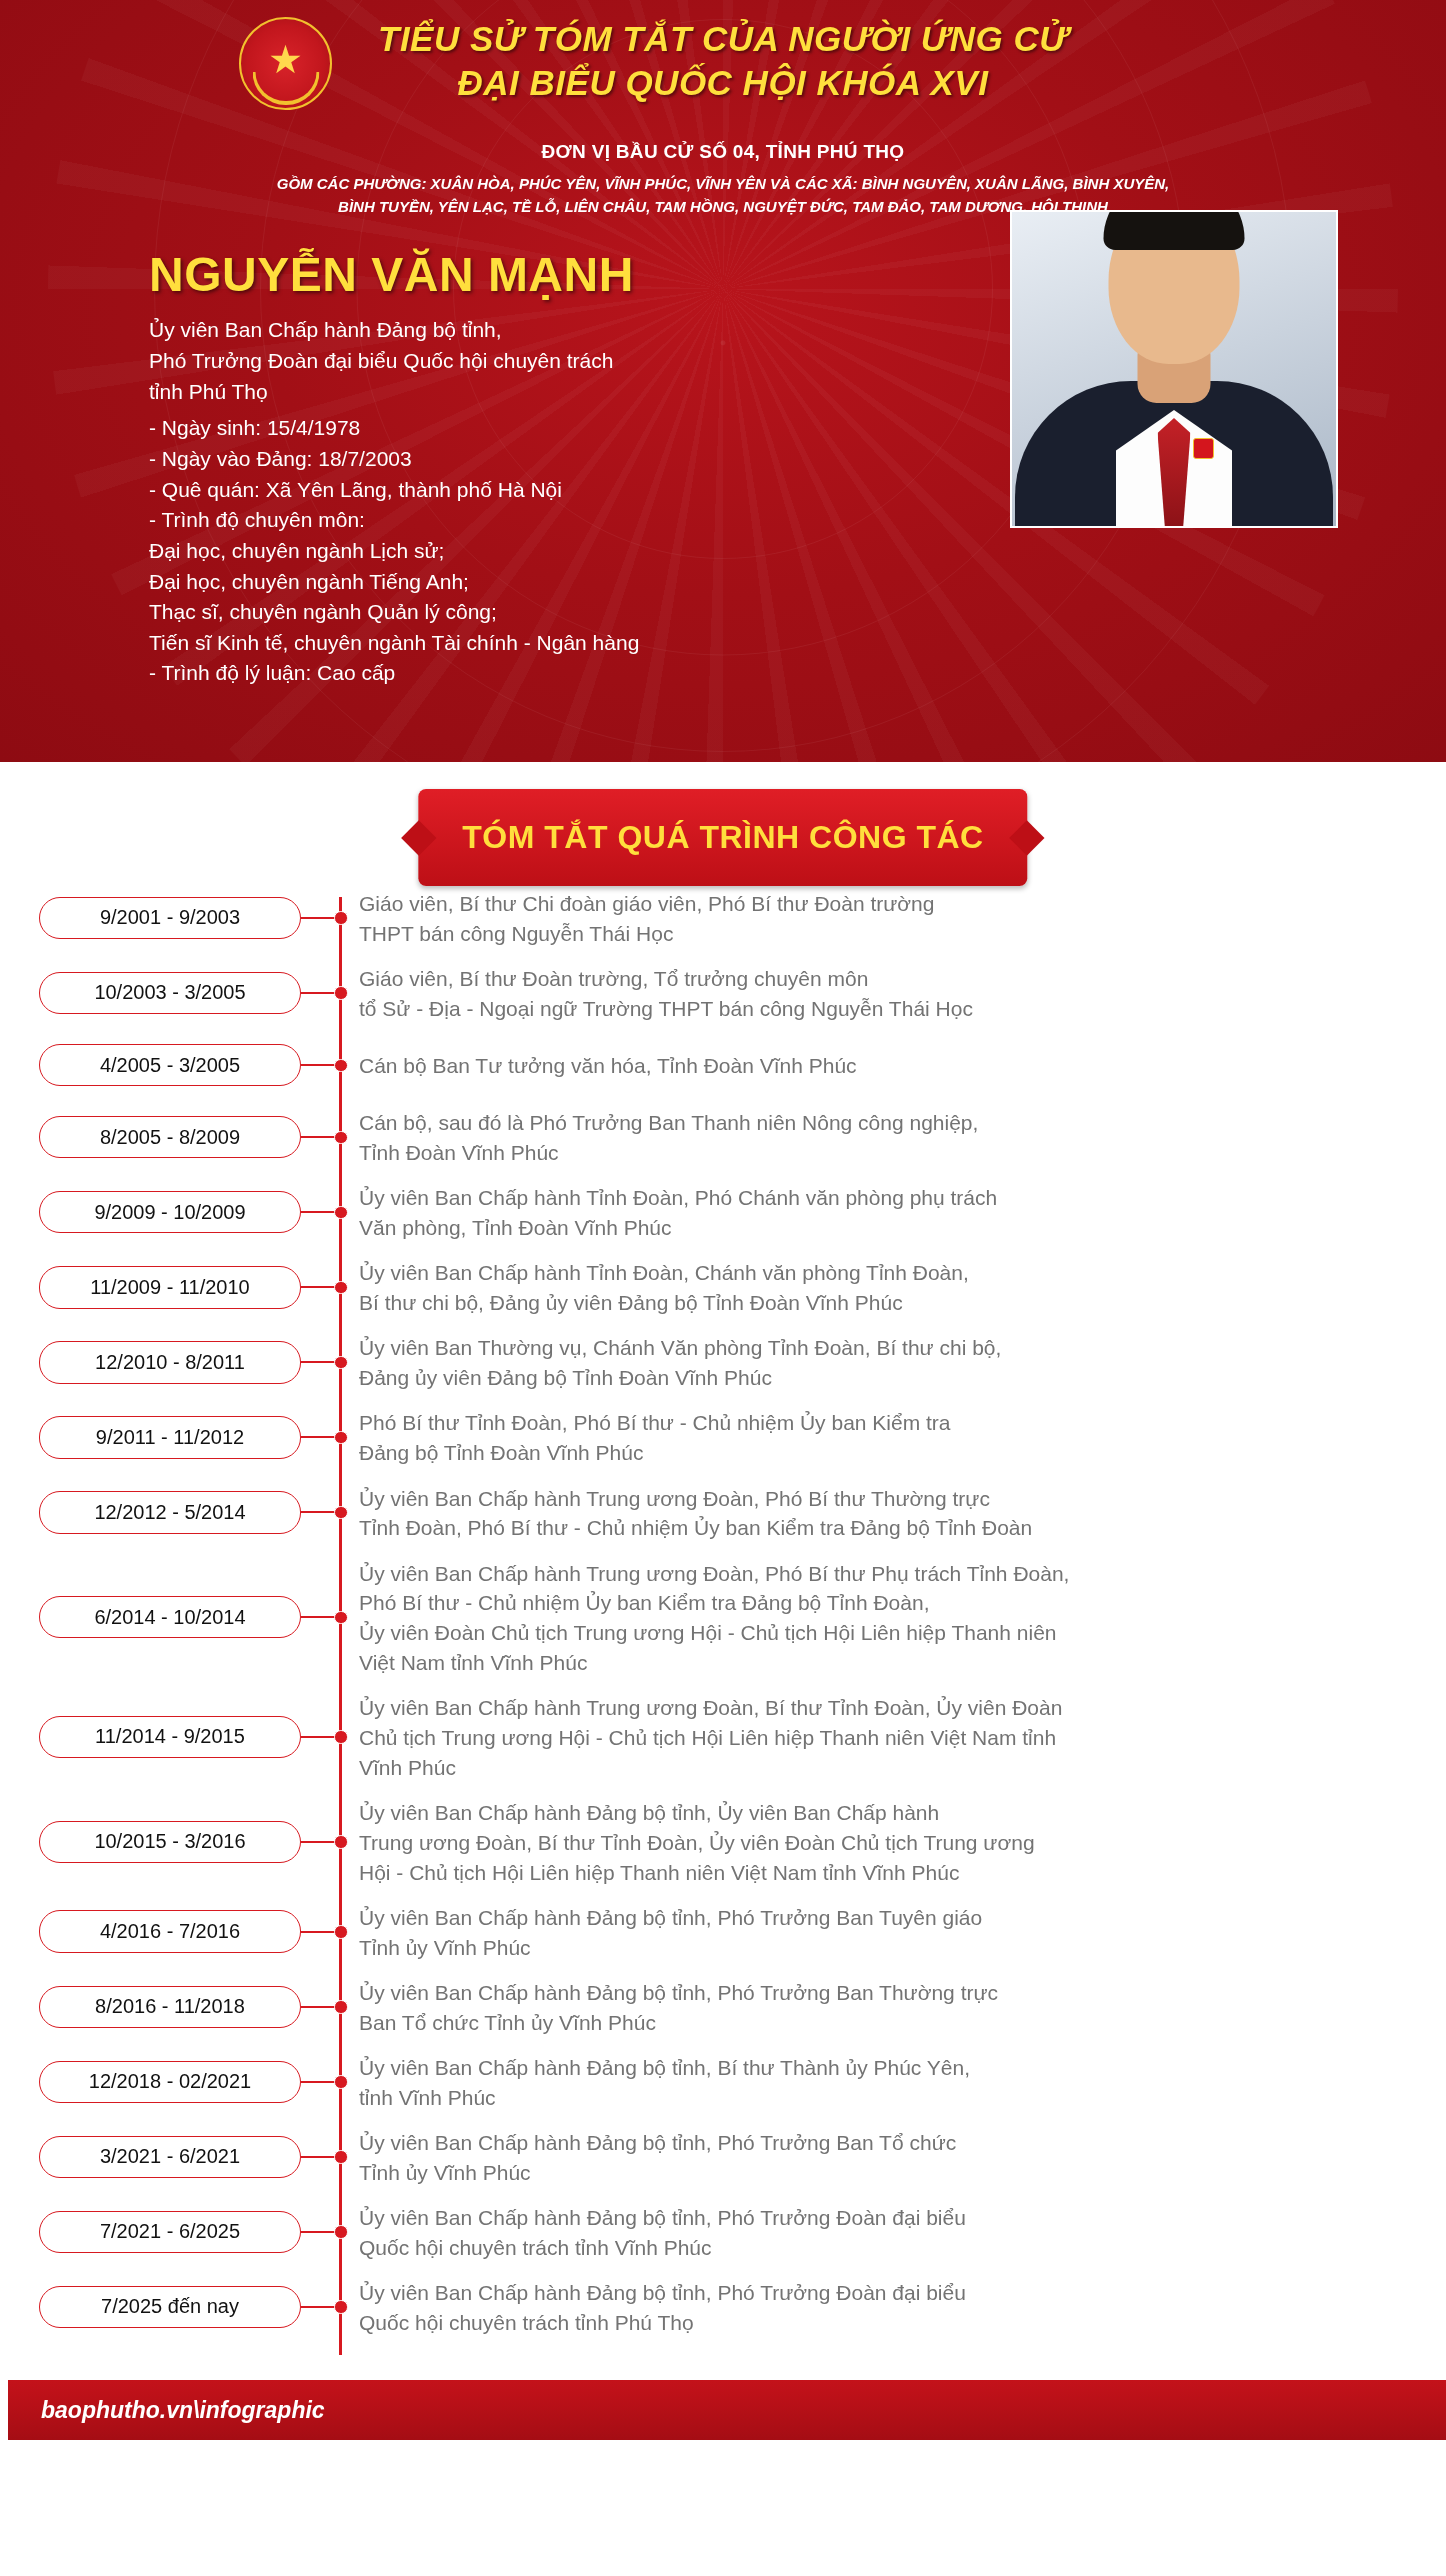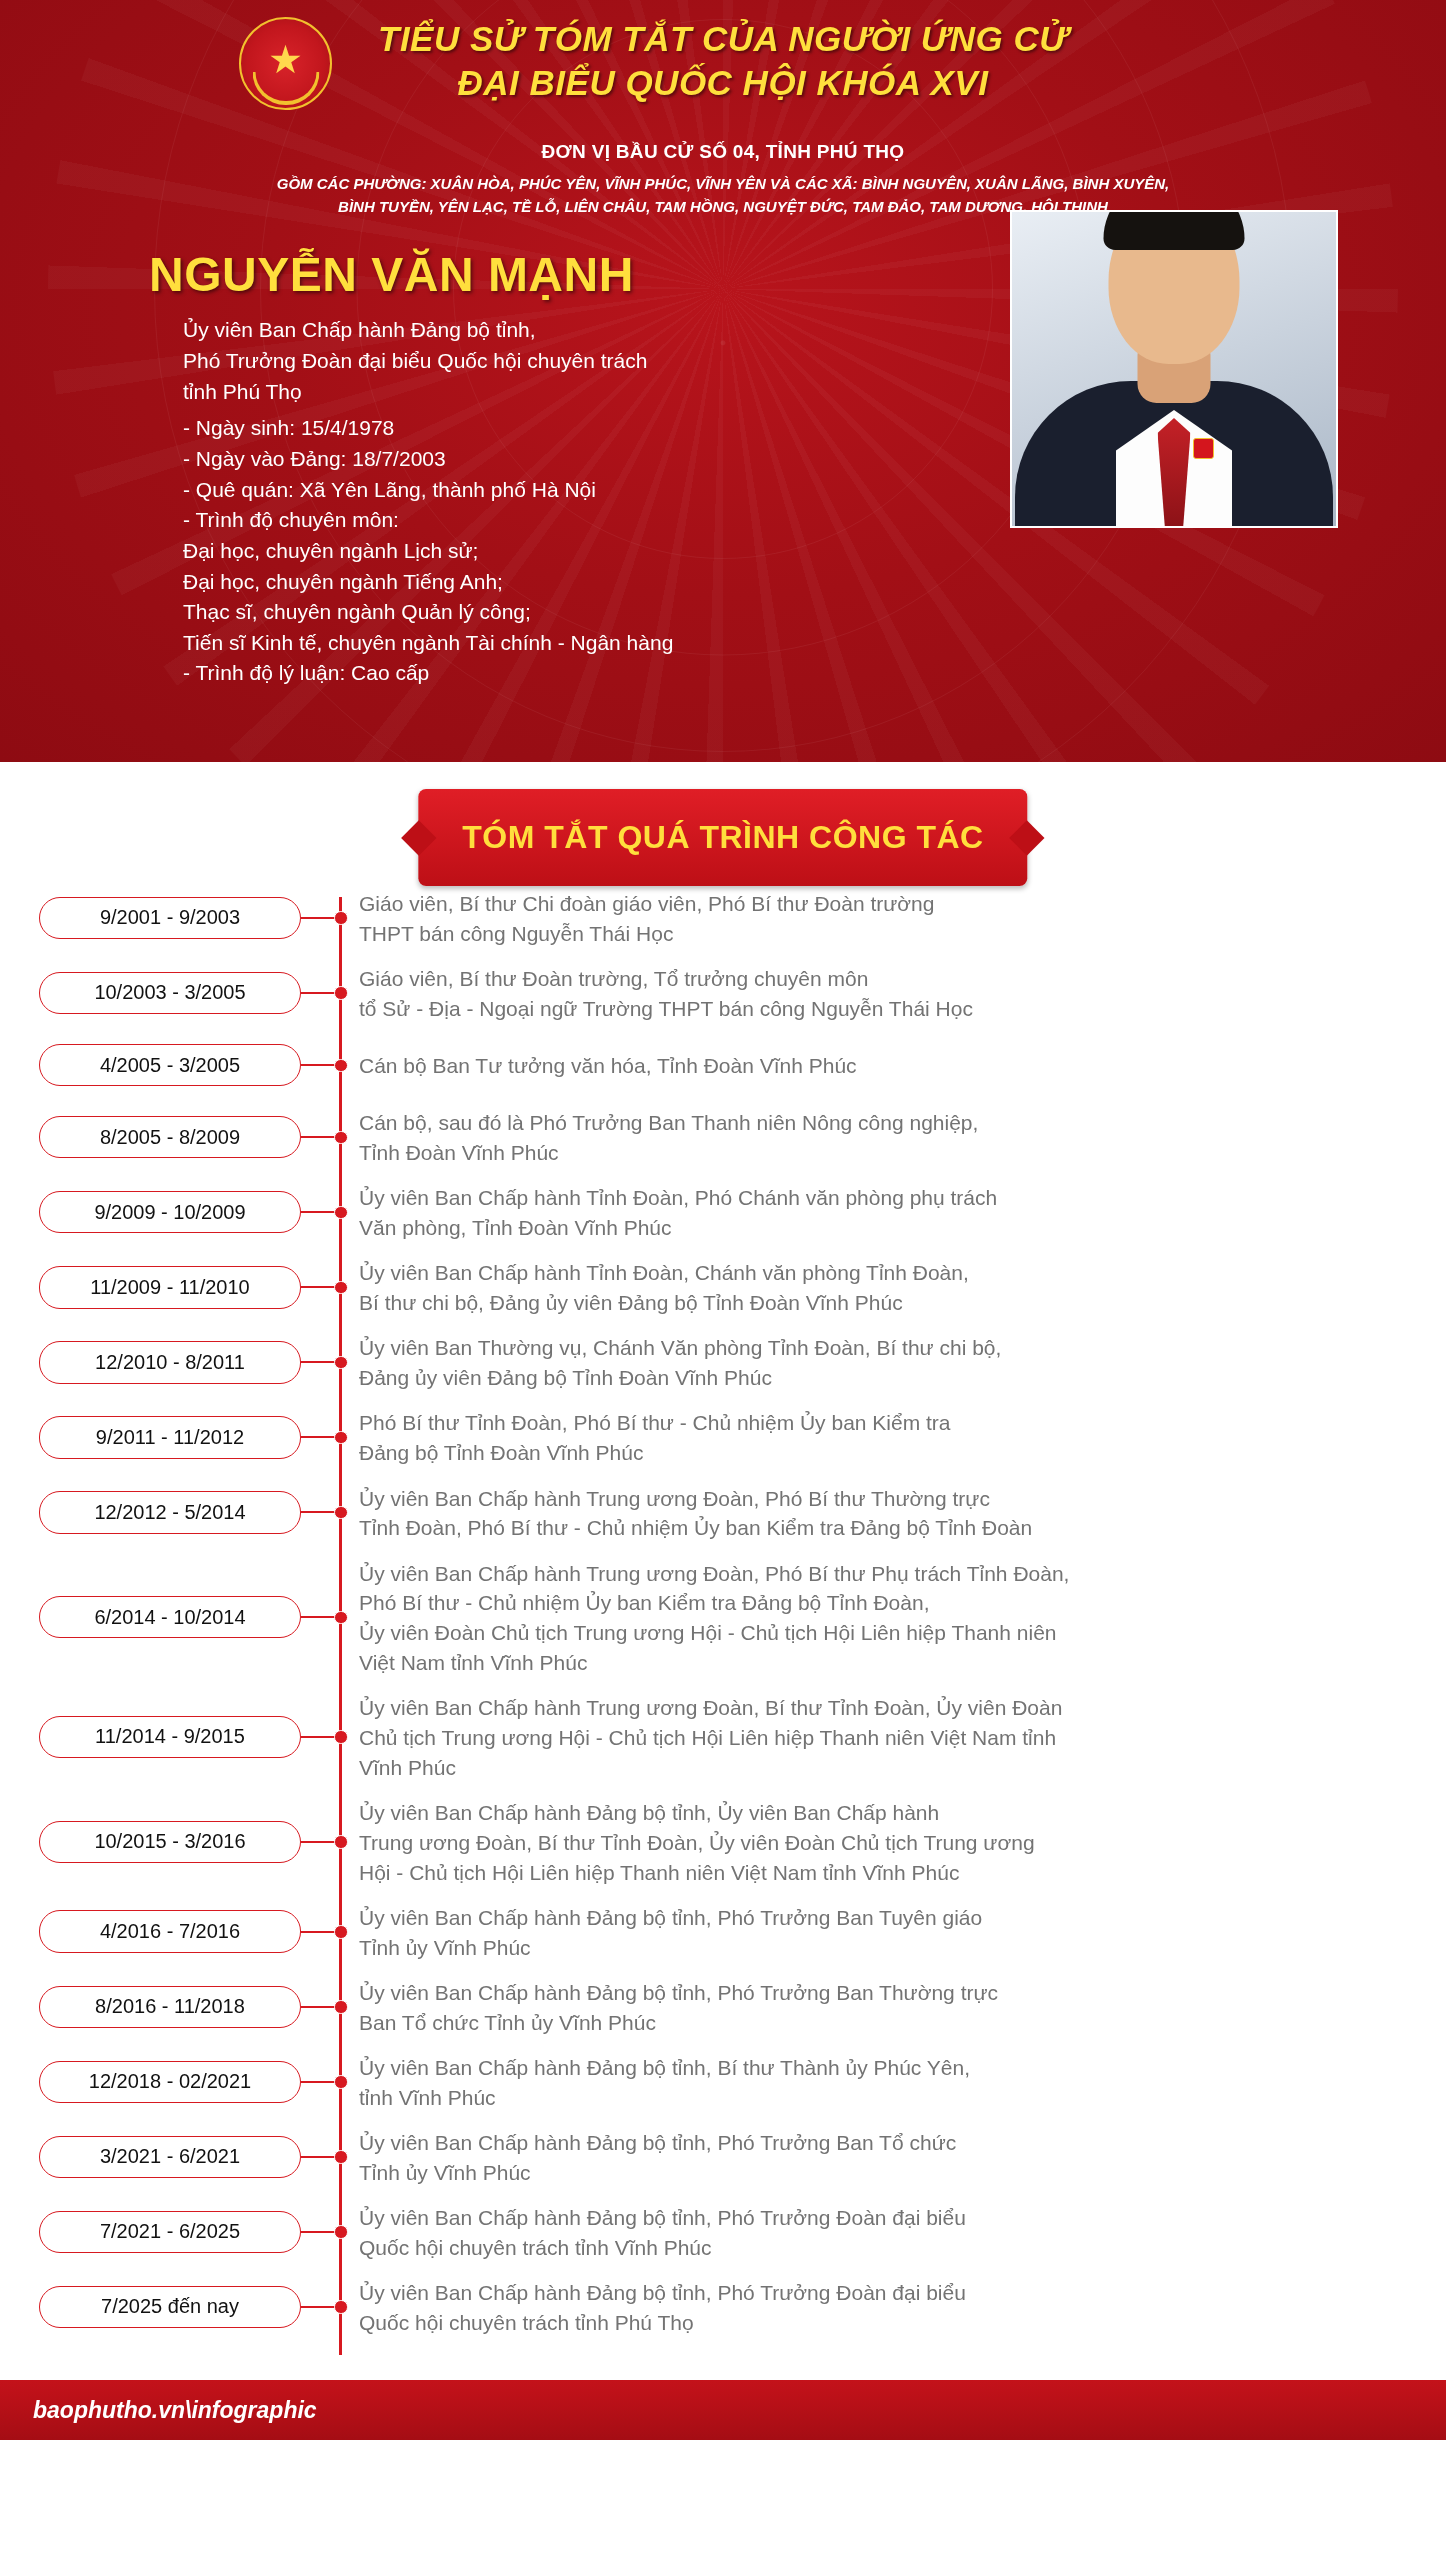--- a/index.html
+++ b/index.html
@@ -128,21 +128,21 @@
     text-shadow: 1.9px 1.9px 3.9px rgba(0,0,0,0.5);
     line-height: 1.1;
     margin-bottom: 13.5px;
   }
   .position, .details {
     color: #ffffff;
     font-size: 21px;
     line-height: 1.46;
   }
   .details { margin-top: 5.8px; }
-  .details div, .position div { white-space: nowrap; margin-left: 34px; }
+  .details div, .position div { white-space: nowrap; }
 
   .photo {
     position: absolute;
     right: 108px;
     top: 210px;
     width: 328px;
     height: 318px;
     border: 2.9px solid #ffffff;
     overflow: hidden;
     background: linear-gradient(170deg,#dfe6ee 0%, #b9c4d2 100%);
@@ -277,20 +277,21 @@
   }
   .desc div { white-space: nowrap; }
 
   
   .footer {
     height: 60px;
     background: linear-gradient(180deg,#c4121a 0%, #a50d14 100%);
     display: flex;
     align-items: center;
     padding-left: 33px;
+    margin-left: 8px;
   }
   .footer span {
     color: #ffffff;
     font-size: 23px;
     font-weight: bold;
     font-style: italic;
   }
 </style>
 </head>
 <body>

